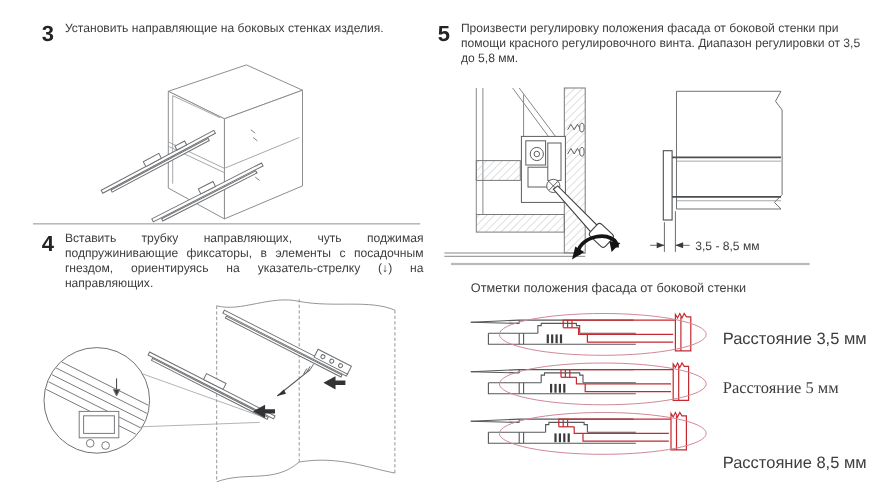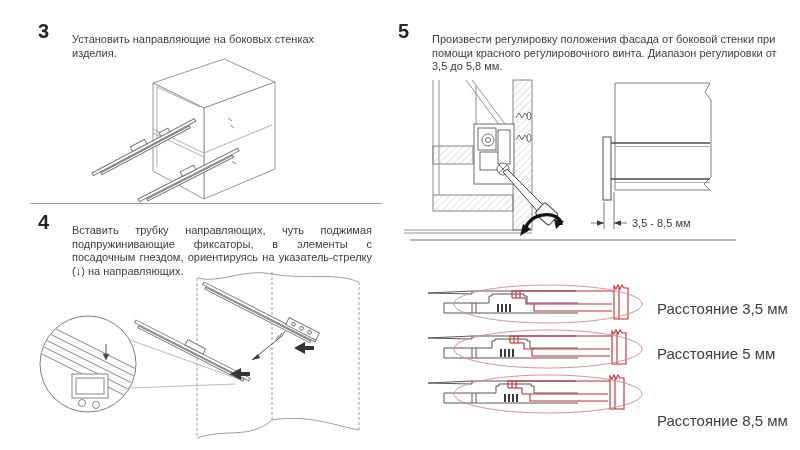--- a/index.html
+++ b/index.html
@@ -1,20 +1,20 @@
 <!DOCTYPE html>
 <html><head>
 <meta charset="utf-8">
 <style>
   html,body{margin:0;padding:0;background:#fff;}
   .page{position:relative;width:800px;height:450px;background:#ffffff;
         font-family:"Liberation Sans",sans-serif;color:#3d3d3f;overflow:hidden;}
   .step{position:absolute;display:flex;gap:8px;}
   .step-num{font-size:20px;font-weight:700;color:#242426;line-height:1;margin-top:1px;min-width:13px;}
-  .step-text{font-size:11px;line-height:13.5px;margin:13px;color:#3d3d3f;}
+  .step-text{font-size:11px;line-height:13.5px;margin:0;color:#3d3d3f;}
   .just{text-align:justify;}
   .divider{position:absolute;background:#9a9c9f;}
   .marks-title{position:absolute;font-size:11.5px;color:#3d3d3f;}
   .row-label{position:absolute;font-size:15px;color:#3d3d3f;white-space:nowrap;}
   svg{position:absolute;overflow:visible;}
 </style>
 </head>
 <body>
 
 <div class="page">
@@ -186,20 +186,21 @@
       <line x1="3" y1="143" x2="16" y2="143"></line>
       <line x1="26" y1="143" x2="39" y2="143"></line>
     </g>
     <polygon points="16,143 9,140.3 9,145.7" fill="#3a3a3c"></polygon>
     <polygon points="26,143 33,140.3 33,145.7" fill="#3a3a3c"></polygon>
     <text x="44" y="147" font-size="11" fill="#3d3d3f">3,5 - 8,5 мм</text>
   </svg>
 
   <div class="divider" style="left:410px;top:239px;width:326px;height:2px;background:#b7b9bb;"></div>
 
+  <div class="marks-title" style="left:428px;top:256px;">Отметки положения фасада от боковой стенки</div>
 
   <svg style="left:426px;top:283px;" width="222" height="44" viewBox="0 0 222 44">
     <g fill="none" stroke="#55575a" stroke-width="1">
       <polyline points="2,10 46,8 150,8"></polyline>
         <line x1="2" y1="10" x2="46" y2="11"></line>
         <line x1="46" y1="11" x2="46" y2="8"></line>
       <polyline points="18,20 18,30 152,30"></polyline>
         <line x1="18" y1="20" x2="63" y2="20"></line>
       <polyline points="63,20 63,13 66,13 66,11 98,11 98,13 101,13 101,20"></polyline>
       <line x1="101" y1="20" x2="152" y2="20"></line>
@@ -249,21 +250,21 @@
       <line x1="90" y1="8" x2="90" y2="15"></line>
         <line x1="94" y1="8" x2="94" y2="15"></line>
       <line x1="86" y1="15" x2="100" y2="15"></line>
       <polyline points="100,15 100,21 186,21"></polyline>
       <polyline points="108,21 108,28 186,28"></polyline>
       <path d="M188,8 L188,3 L190,6 L192,2 L194,6 L196,2 L198,5 L202,5 L202,36 L188,36 Z"></path>
       <line x1="193" y1="5" x2="193" y2="36"></line>
     </g>
     <ellipse cx="122" cy="21" rx="94" ry="19" fill="none" stroke="#cf8795" stroke-width="0.9"></ellipse>
   </svg>
-  <span class="row-label" style="left:657px;top:345px;">Расстояние 5 мм</span>
+  <span class="row-label" style="left:657px;top:345px;font-family:Liberation Serif, serif;">Расстояние 5 мм</span>
 
   <svg style="left:426px;top:373px;" width="222" height="44" viewBox="0 0 222 44">
     <g fill="none" stroke="#55575a" stroke-width="1">
       <polyline points="2,10 46,8 150,8"></polyline>
         <line x1="2" y1="10" x2="46" y2="11"></line>
         <line x1="46" y1="11" x2="46" y2="8"></line>
       <polyline points="18,20 18,30 152,30"></polyline>
         <line x1="18" y1="20" x2="70" y2="20"></line>
       <polyline points="70,20 70,13 73,13 73,11 105,11 105,13 108,13 108,20"></polyline>
       <line x1="108" y1="20" x2="152" y2="20"></line>

